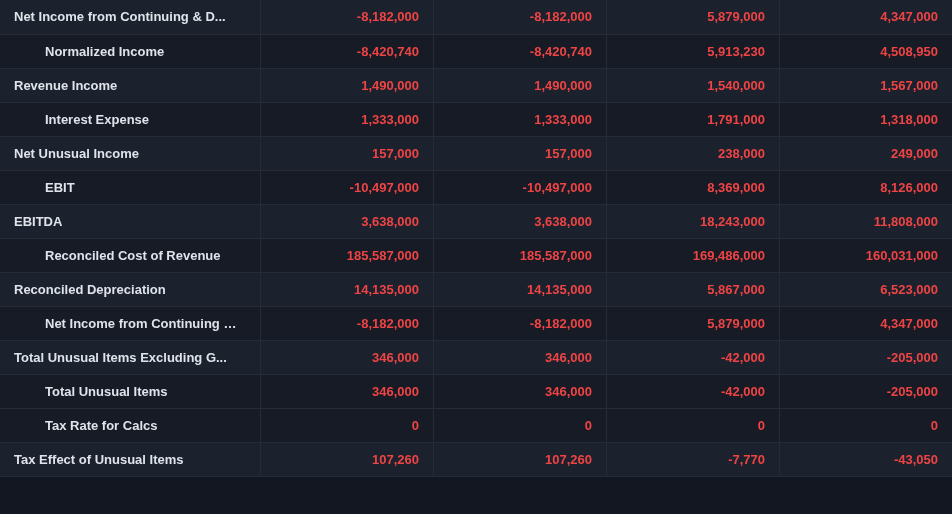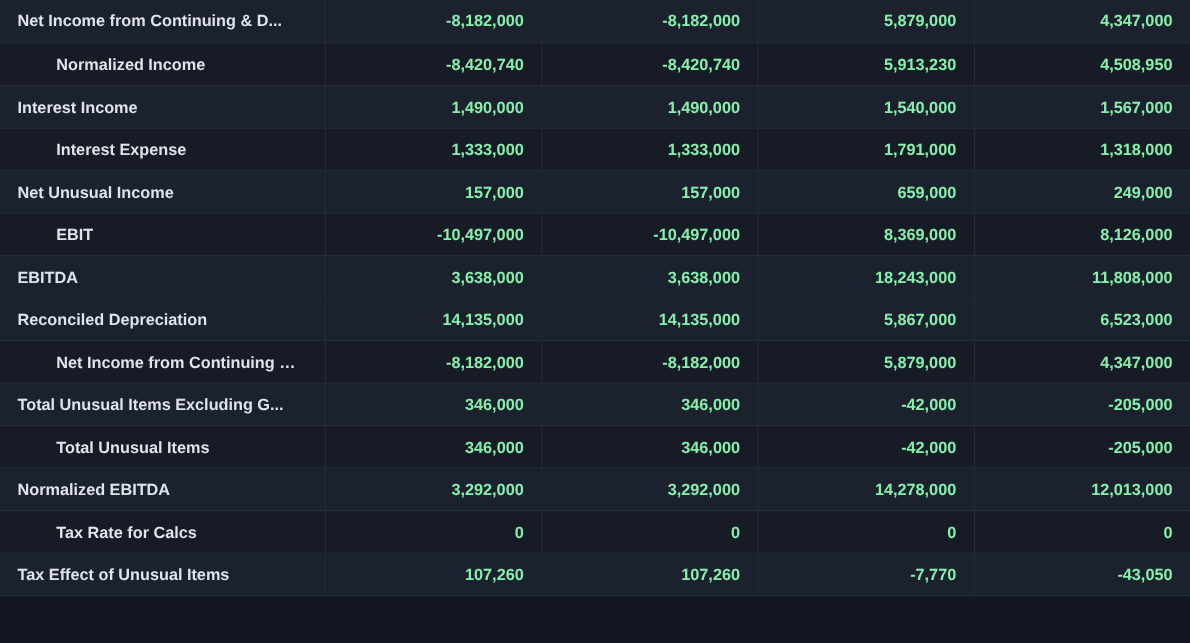--- a/index.html
+++ b/index.html
@@ -43,21 +43,21 @@
     width: 232px;
     text-align: left;
     border-right: 1px solid #262b38;
     color: #dfe3ea;
     margin-top: 14px;
   }
   td.num-cell {
     width: 144px;
     text-align: right;
     border-right: 1px solid #262b38;
-    color: #86efac;
+    color: #ef4444;
   }
 </style>
 </head>
 <body>
 
 <table class="fin-table">
   <tbody>
     <tr class="odd">
       <td class="label-cell">Net Income from Continuing &amp; D...</td>
       <td class="num-cell">-8,182,000</td>
@@ -68,57 +68,65 @@
     </tr>
     <tr class="even">
       <td class="label-cell">Normalized Income</td>
       <td class="num-cell">-8,420,740</td>
       <td class="num-cell">-8,420,740</td>
       <td class="num-cell">5,913,230</td>
       <td class="num-cell">4,508,950</td>
 
     </tr>
     <tr class="odd">
-      <td class="label-cell">Interest Income</td>
+      <td class="label-cell">Revenue Income</td>
       <td class="num-cell">1,490,000</td>
       <td class="num-cell">1,490,000</td>
       <td class="num-cell">1,540,000</td>
       <td class="num-cell">1,567,000</td>
 
     </tr>
     <tr class="even">
       <td class="label-cell">Interest Expense</td>
       <td class="num-cell">1,333,000</td>
       <td class="num-cell">1,333,000</td>
       <td class="num-cell">1,791,000</td>
       <td class="num-cell">1,318,000</td>
 
     </tr>
     <tr class="odd">
       <td class="label-cell">Net Unusual Income</td>
       <td class="num-cell">157,000</td>
       <td class="num-cell">157,000</td>
-      <td class="num-cell">659,000</td>
+      <td class="num-cell">238,000</td>
       <td class="num-cell">249,000</td>
 
     </tr>
     <tr class="even">
       <td class="label-cell">EBIT</td>
       <td class="num-cell">-10,497,000</td>
       <td class="num-cell">-10,497,000</td>
       <td class="num-cell">8,369,000</td>
       <td class="num-cell">8,126,000</td>
 
     </tr>
     <tr class="odd">
       <td class="label-cell">EBITDA</td>
       <td class="num-cell">3,638,000</td>
       <td class="num-cell">3,638,000</td>
       <td class="num-cell">18,243,000</td>
       <td class="num-cell">11,808,000</td>
+
+    </tr>
+    <tr class="even">
+      <td class="label-cell">Reconciled Cost of Revenue</td>
+      <td class="num-cell">185,587,000</td>
+      <td class="num-cell">185,587,000</td>
+      <td class="num-cell">169,486,000</td>
+      <td class="num-cell">160,031,000</td>
 
     </tr>
     <tr class="odd">
       <td class="label-cell">Reconciled Depreciation</td>
       <td class="num-cell">14,135,000</td>
       <td class="num-cell">14,135,000</td>
       <td class="num-cell">5,867,000</td>
       <td class="num-cell">6,523,000</td>
 
     </tr>
@@ -139,28 +147,20 @@
 
     </tr>
     <tr class="even">
       <td class="label-cell">Total Unusual Items</td>
       <td class="num-cell">346,000</td>
       <td class="num-cell">346,000</td>
       <td class="num-cell">-42,000</td>
       <td class="num-cell">-205,000</td>
 
     </tr>
-    <tr class="odd">
-      <td class="label-cell">Normalized EBITDA</td>
-      <td class="num-cell">3,292,000</td>
-      <td class="num-cell">3,292,000</td>
-      <td class="num-cell">14,278,000</td>
-      <td class="num-cell">12,013,000</td>
-
-    </tr>
     <tr class="even">
       <td class="label-cell">Tax Rate for Calcs</td>
       <td class="num-cell">0</td>
       <td class="num-cell">0</td>
       <td class="num-cell">0</td>
       <td class="num-cell">0</td>
 
     </tr>
     <tr class="odd">
       <td class="label-cell">Tax Effect of Unusual Items</td>

